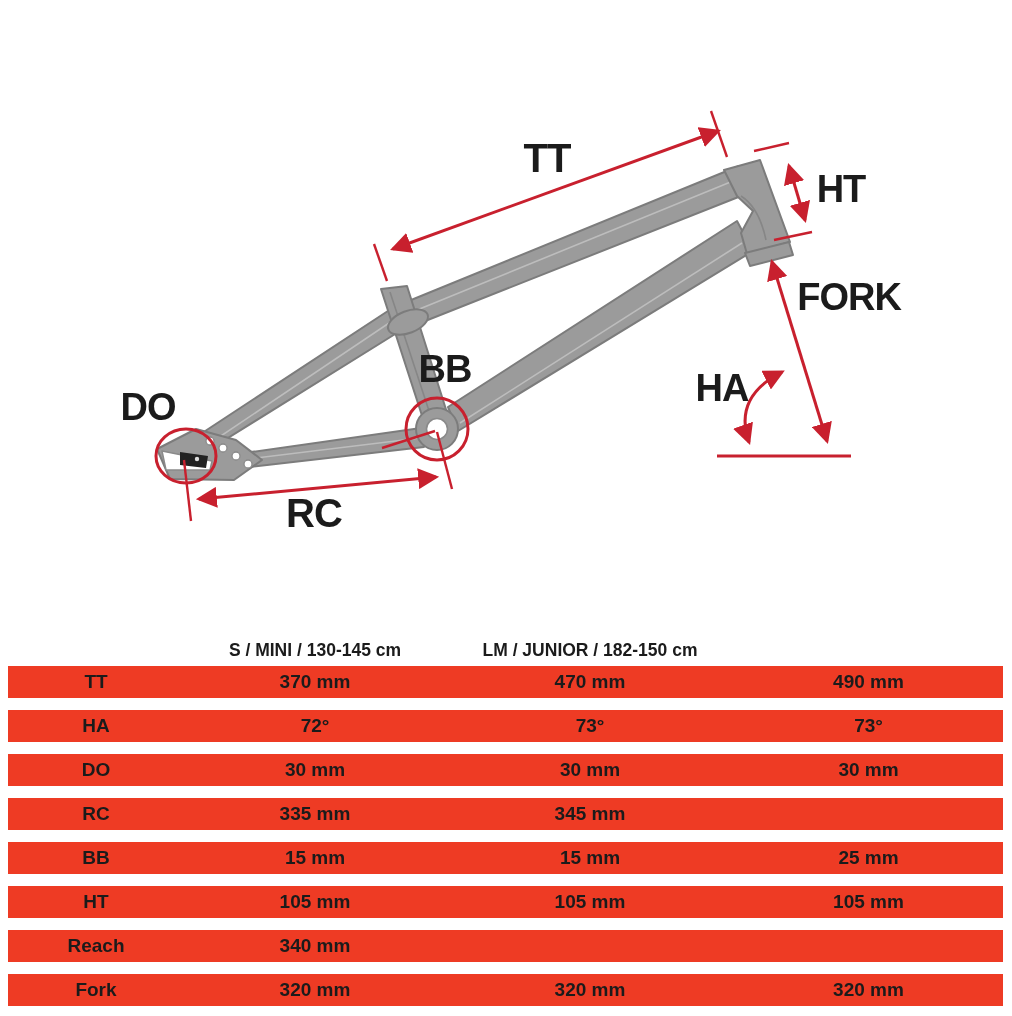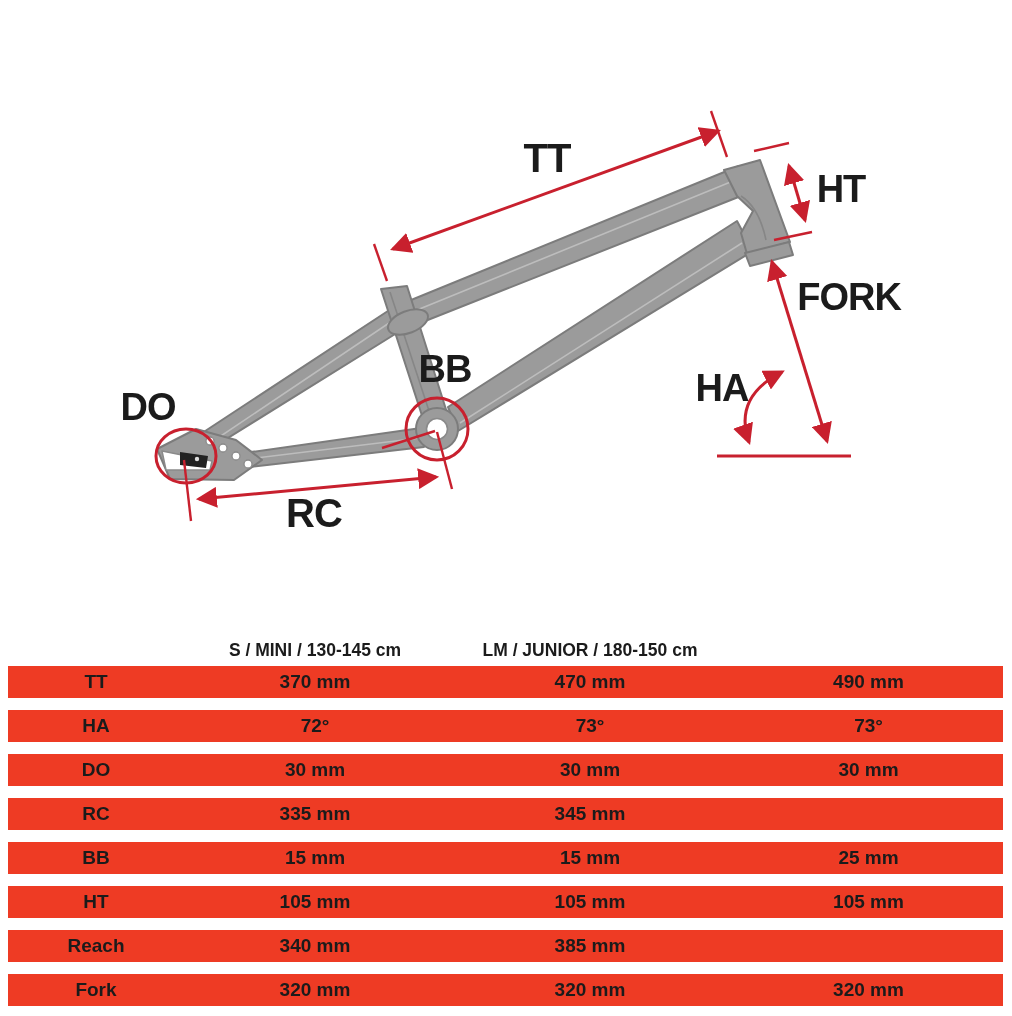--- a/index.html
+++ b/index.html
@@ -125,21 +125,21 @@
     <text class="geo-label" x="445" y="382" font-size="38" text-anchor="middle">BB</text>
     <text class="geo-label" x="148" y="420" font-size="38" text-anchor="middle">DO</text>
     <text class="geo-label" x="314" y="527" font-size="40" text-anchor="middle">RC</text>
   </g>
 </svg>
 
 <div class="geo-table">
   <div class="grid-row thead-row">
     <span></span>
     <span>S / MINI / 130-145 cm</span>
-    <span>LM / JUNIOR / 180-150 cm</span>
+    <span>LM / JUNIOR / 182-150 cm</span>
   </div>
 
   <div class="grid-row trow">
     <span>TT</span>
     <span>370 mm</span>
     <span>470 mm</span>
     <span>490 mm</span>
   </div>
   <div class="grid-row trow">
     <span>HA</span>
@@ -166,21 +166,20 @@
   </div>
   <div class="grid-row trow">
     <span>HT</span>
     <span>105 mm</span>
     <span>105 mm</span>
     <span>105 mm</span>
   </div>
   <div class="grid-row trow">
     <span>Reach</span>
     <span>340 mm</span>
-    <span>385 mm</span>
   </div>
   <div class="grid-row trow">
     <span>Fork</span>
     <span>320 mm</span>
     <span>320 mm</span>
     <span>320 mm</span>
   </div>
 </div>
 
 </body></html>

